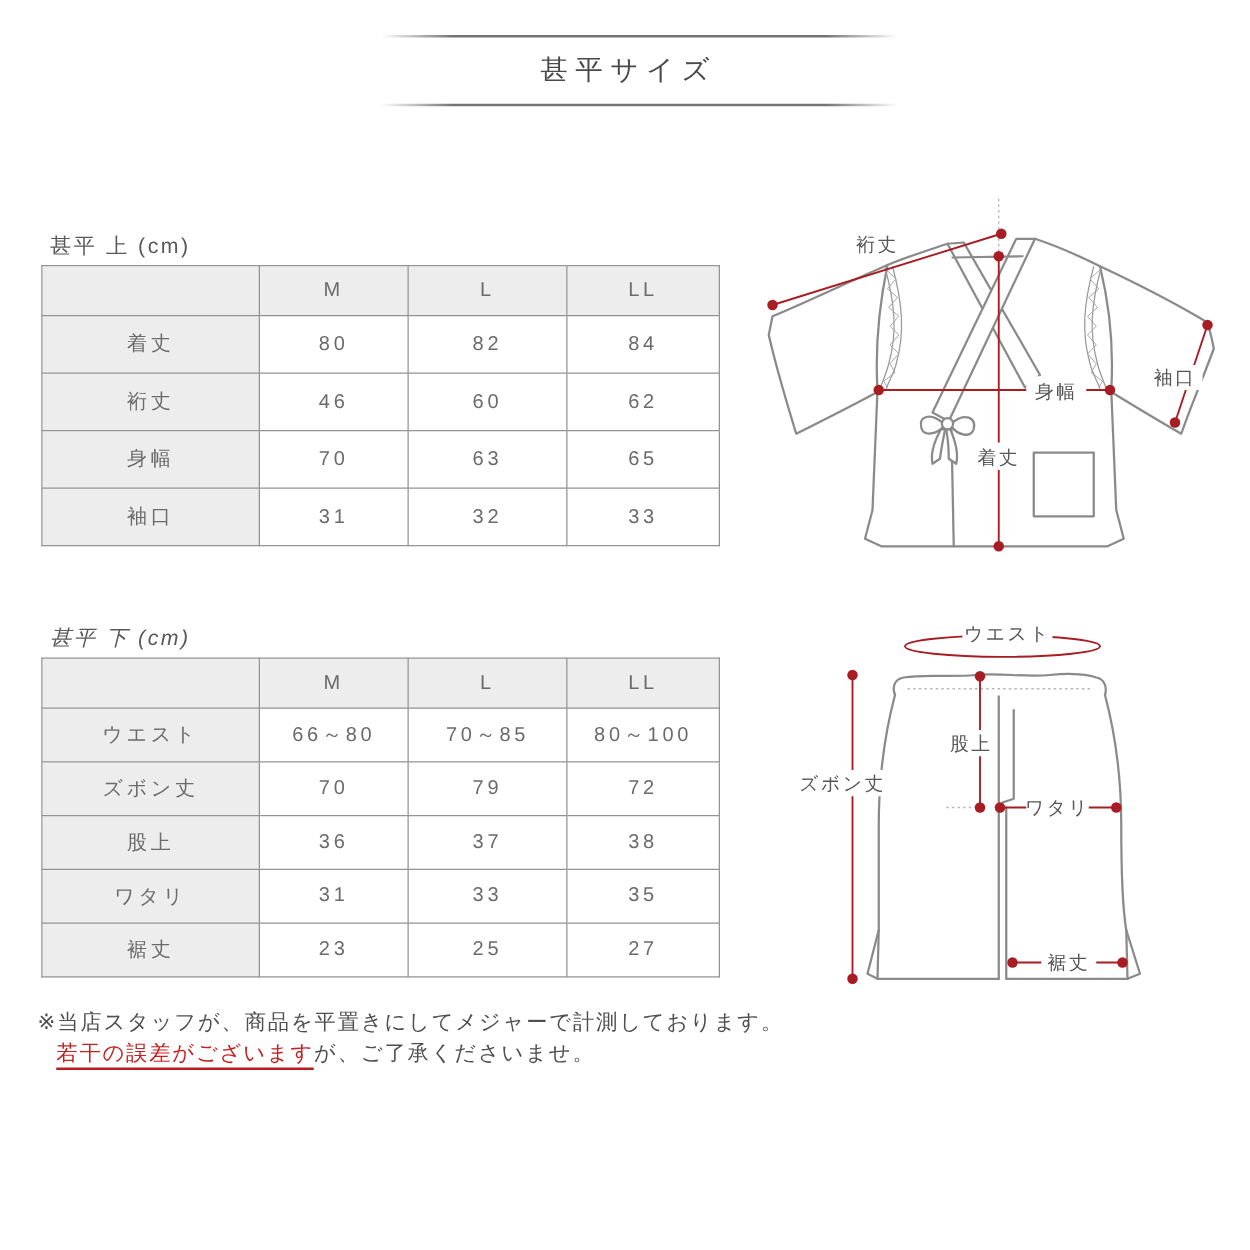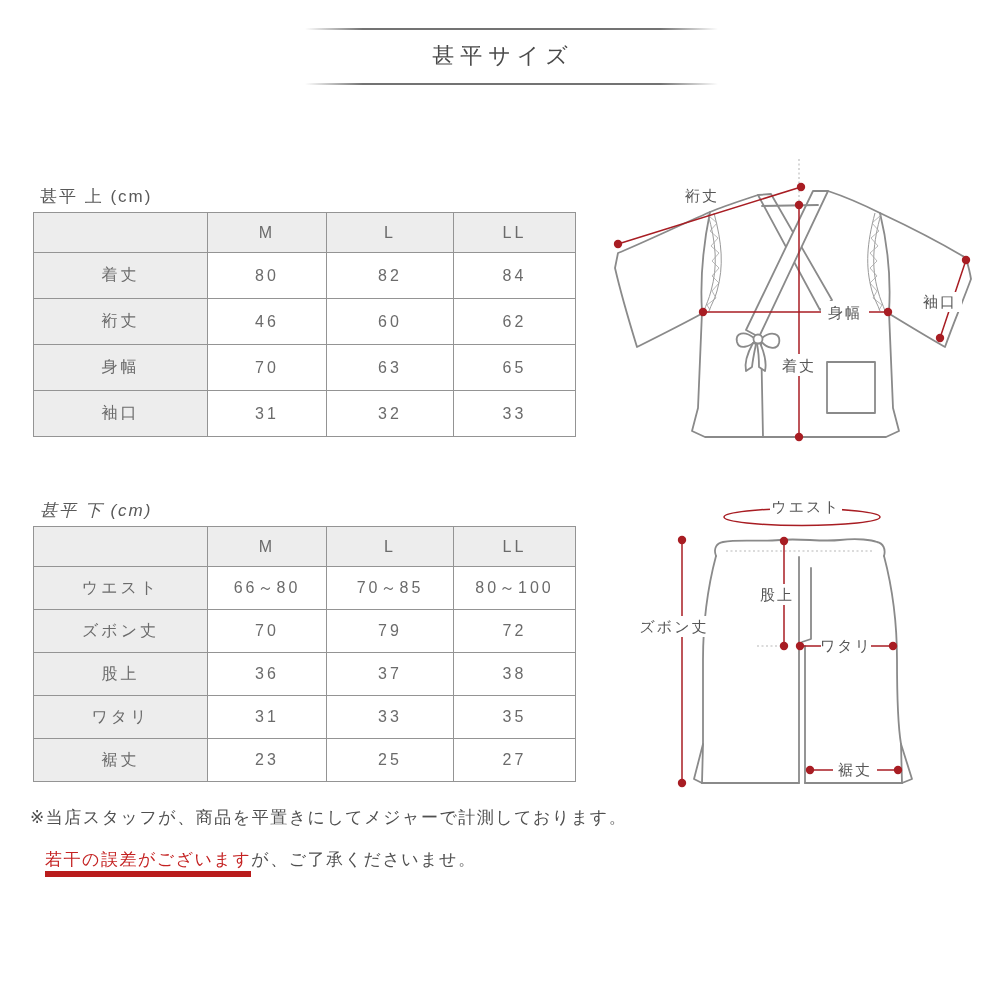--- a/index.html
+++ b/index.html
@@ -34,23 +34,23 @@
   .gf{stroke:#8a8a8a;stroke-width:1.8;fill:#ffffff;stroke-linejoin:round;}
   .st{stroke:#9a9a9a;stroke-width:1;fill:none;}
   .zz{stroke:#a6a6a6;stroke-width:.8;fill:none;}
   .red{stroke:#a81d23;stroke-width:1.5;fill:none;}
   .dot{fill:#a81d23;stroke:none;}
   .lbg{fill:#ffffff;stroke:none;}
   .dotl{stroke:#b8b8b8;stroke-width:1.1;fill:none;stroke-dasharray:2 2.5;}
   .diagram-svg text{fill:#565656;font-size:15px;letter-spacing:2px;text-anchor:middle;}
   
   .footer{position:absolute;left:30px;top:806px;font-size:17px;color:#4f4f4f;letter-spacing:1.5px;}
-  .footer .line1{margin-bottom:19px;}
+  .footer .line1{margin-bottom:2px;}
   .footer .line2{margin-left:15px;}
-  .red-underline{color:#c42121;border-bottom:6px solid #b91c1c;padding-bottom:2px;}
+  .red-underline{color:#c42121;border-bottom:2px solid #b91c1c;padding-bottom:2px;}
 </style>
 </head>
 <body>
 
 <div class="page">
 
   <div class="title-rule rule-top"></div>
   <div class="page-title">甚平サイズ</div>
   <div class="title-rule rule-bottom"></div>
 

